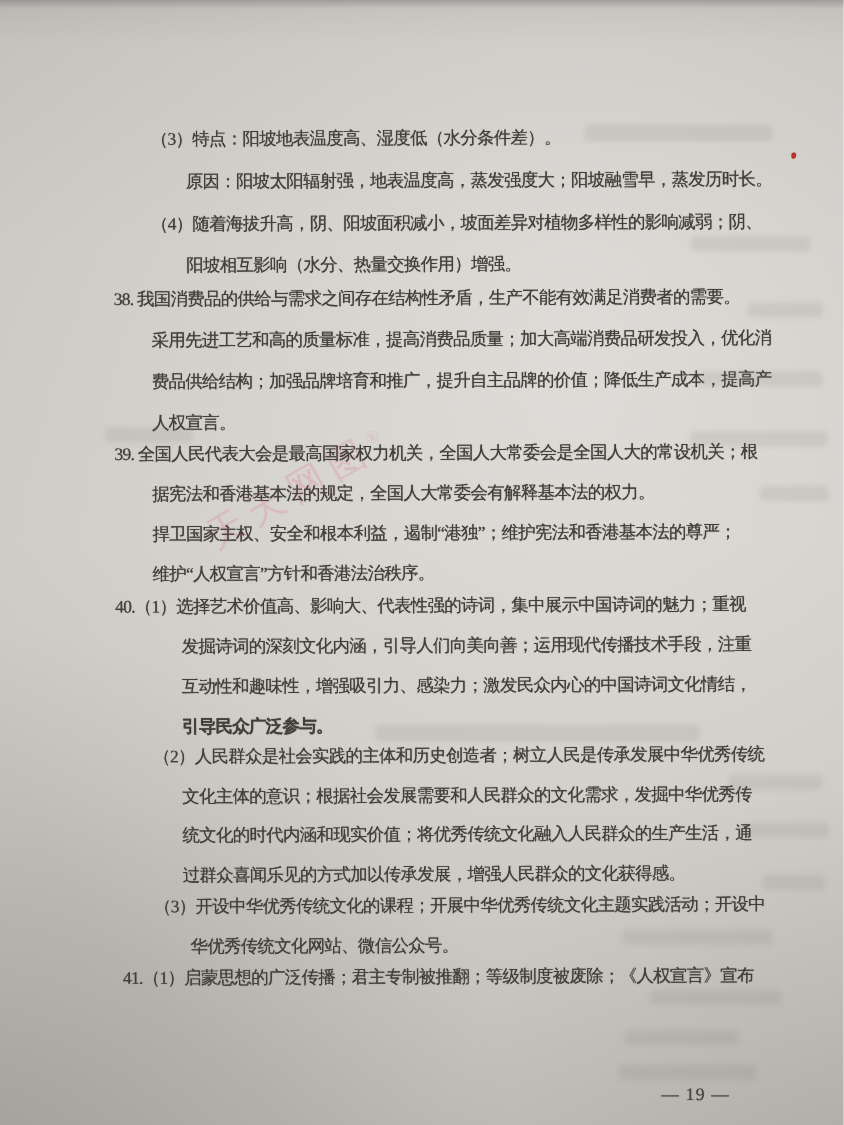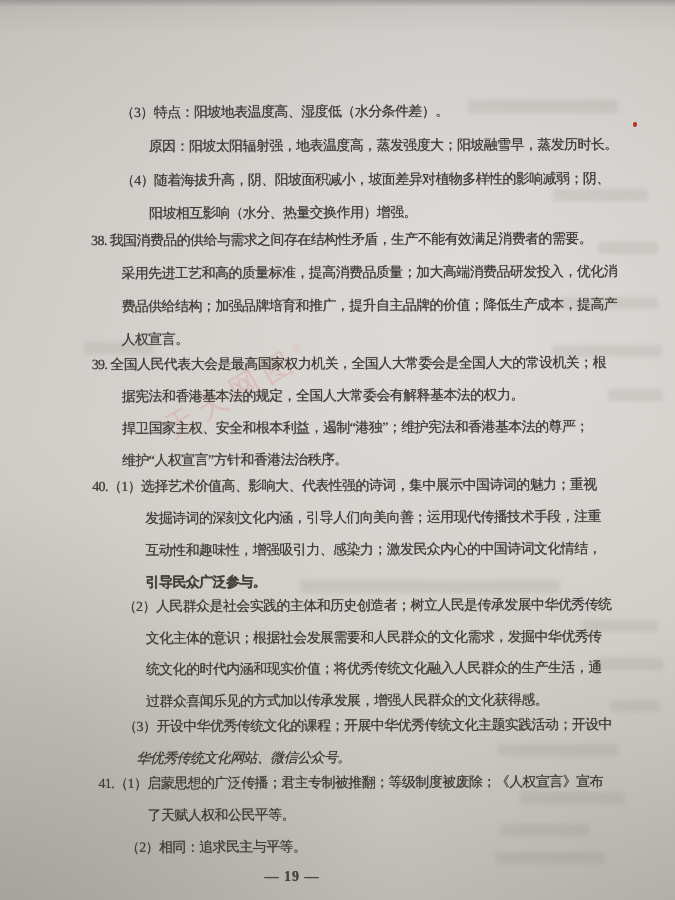--- a/index.html
+++ b/index.html
@@ -28,24 +28,23 @@
     color:#423e3a;
   }
   .line{
     position:absolute;
     font-size:14px;line-height:18px;letter-spacing:-0.6px;
     white-space:nowrap;
     text-shadow:0 0 0.7px rgba(66,62,58,0.85);
   }
   .footer{
     position:absolute;left:0;top:869px;width:584px;
-    text-align:center;font-size:14px;color:#47433f;
+    text-align:right;font-size:14px;color:#47433f;
     letter-spacing:1px;
     text-shadow:0 0 0.7px rgba(66,62,58,0.8);
-    font-weight:bold;
   }
   .watermark{
     position:absolute;left:178px;top:408px;width:260px;
     transform:rotate(-30deg);transform-origin:left bottom;
     font-size:30px;letter-spacing:7px;
     color:rgba(219,126,136,0.30);
     filter:blur(0.4px);
     white-space:nowrap;pointer-events:none;
   }
   .watermark .reg{font-size:14px;vertical-align:super;letter-spacing:0;}
@@ -84,24 +83,22 @@
       <div class="line" style="left: 122px; top: 451px;">维护“人权宣言”方针和香港法治秩序。</div>
       <div class="line" style="left: 92px; top: 477px;">40.（1）选择艺术价值高、影响大、代表性强的诗词，集中展示中国诗词的魅力；重视</div>
       <div class="line" style="left: 145px; top: 509px;">发掘诗词的深刻文化内涵，引导人们向美向善；运用现代传播技术手段，注重</div>
       <div class="line" style="left: 145px; top: 541px;">互动性和趣味性，增强吸引力、感染力；激发民众内心的中国诗词文化情结，</div>
       <div class="line" style="left: 145px; top: 573px; font-weight: bold;">引导民众广泛参与。</div>
       <div class="line" style="left: 122px; top: 597px;">（2）人民群众是社会实践的主体和历史创造者；树立人民是传承发展中华优秀传统</div>
       <div class="line" style="left: 145px; top: 629px;">文化主体的意识；根据社会发展需要和人民群众的文化需求，发掘中华优秀传</div>
       <div class="line" style="left: 145px; top: 660px;">统文化的时代内涵和现实价值；将优秀传统文化融入人民群众的生产生活，通</div>
       <div class="line" style="left: 145px; top: 692px;">过群众喜闻乐见的方式加以传承发展，增强人民群众的文化获得感。</div>
       <div class="line" style="left: 122px; top: 717px;">（3）开设中华优秀传统文化的课程；开展中华优秀传统文化主题实践活动；开设中</div>
-      <div class="line" style="left: 135px; top: 749px; font-style: italic;">华优秀传统文化网站、微信公众号。</div>
+      <div class="line" style="left: 151px; top: 749px;">华优秀传统文化网站、微信公众号。</div>
       <div class="line" style="left: 97px; top: 774px;">41.（1）启蒙思想的广泛传播；君主专制被推翻；等级制度被废除；《人权宣言》宣布</div>
-      <div class="line" style="left: 146px; top: 806px;">了天赋人权和公民平等。</div>
-      <div class="line" style="left: 124px; top: 838px;">（2）相同：追求民主与平等。</div>
     </div>
 
   <div class="speck"></div>
 
   <div class="footer">— 19 —</div>
 <div class="smudge" style="left: 468px; top: 100px; width: 150px; height: 13px;"></div>
     <div class="smudge" style="left: 553px; top: 189px; width: 95px; height: 12px;"></div>
     <div class="smudge" style="left: 598px; top: 242px; width: 60px; height: 12px;"></div>
     <div class="smudge" style="left: 558px; top: 297px; width: 100px; height: 12px;"></div>
     <div class="smudge" style="left: 84px; top: 342px; width: 70px; height: 12px;"></div>

